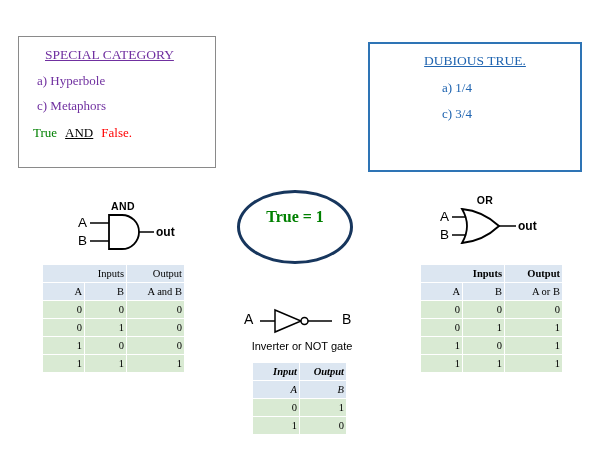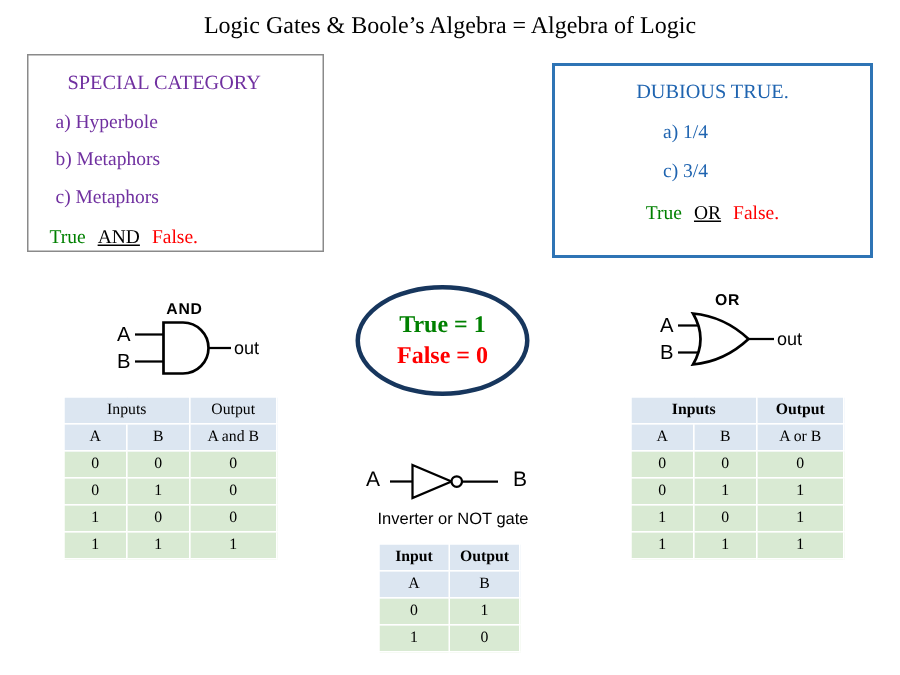--- a/index.html
+++ b/index.html
@@ -11,105 +11,99 @@
            font-size:16px; color:#000; }
 
   .box { position:absolute; font-size:13px; }
   .left-box  { left:18px;  top:36px; width:198px; height:132px; border:1px solid #8a8a8a; padding:8px 0 0 14px; }
   .right-box { left:368px; top:42px; width:214px; height:130px; border:2px solid #2e74b5; padding:9px 0 0 0; }
 
   .purple { color:#7030a0; }
   .blue   { color:#1f64b0; }
   .green  { color:#008000; }
   .red    { color:#ff0000; }
-  .box-heading { font-size:13.5px; }
+  .box-heading { text-decoration:underline; font-size:13.5px; }
   .left-box  .box-heading { margin:2px 0 10px 12px; }
   .left-box  .box-item    { margin:0 0 9px 4px; }
   .left-box  .tf-line     { margin-top:11px; }
   .right-box .box-heading { text-align:center; margin-bottom:11px; }
   .right-box .box-item    { margin:0 0 10px 72px; }
   .right-box .tf-line     { text-align:center; margin-top:12px; }
   .tf-op { text-decoration:underline; padding:0 2px; margin:0 6px; color:#000; }
 
   .gate { position:absolute; width:126px; height:56px; font-family:"Liberation Sans", sans-serif; }
   .and-gate { left:76px;  top:200px; }
   .or-gate  { left:438px; top:194px; }
   .gate-label { position:absolute; top:0; left:14px; width:66px; text-align:center;
                 font-size:10.5px; font-weight:bold; letter-spacing:.5px; color:#000; }
   .gate-in-a { position:absolute; left:2px; top:15px; font-size:13.5px; }
   .gate-in-b { position:absolute; left:2px; top:33px; font-size:13.5px; }
   .gate-svg  { position:absolute; left:14px; top:14px; }
-  .gate-out  { position:absolute; left:80px; top:25px; font-size:12px; }
+  .gate-out  { position:absolute; left:80px; top:25px; font-size:12px;font-weight:bold; }
 
   .center-ellipse { position:absolute; left:237px; top:190px; width:116px; height:74px;
                     border:3px solid #17365d; border-radius:50%; text-align:center;
                     padding-top:15px; font-weight:bold; font-size:16px; }
   .center-ellipse .line1 { margin-bottom:3px; }
 
   .not-gate { position:absolute; left:244px; top:306px; width:116px; height:28px;
               font-family:"Liberation Sans", sans-serif; }
   .not-in  { position:absolute; left:0;    top:5px; font-size:14px; }
   .not-svg { position:absolute; left:16px; top:2px; }
   .not-out { position:absolute; left:98px; top:5px; font-size:14px; }
   .not-caption { position:absolute; left:228px; top:340px; width:148px; text-align:center;
                  font-size:11px; font-family:"Liberation Sans", sans-serif; color:#000; }
 
-  table.truth { position:absolute; border-collapse:collapse; text-align:center;
+  table.truth { position:absolute; border-collapse:collapse; text-align:right;
                 font-size:10.5px; font-family:"Liberation Serif", serif; color:#000; }
   .truth th, .truth td { border:1px solid #ffffff; padding:3px 2px; font-weight:normal; }
   .truth .hdr { background:#dce6f1; }
   .truth .dat { background:#d9ead3; }
   .truth .b   { font-weight:bold; }
-  .col-s { width:42px; } .col-w { width:58px; } .col-n { width:47px; }
+  .col-s { width:42px; } .col-w { width:58px; } .col-n { width:47px;font-style:italic; }
   .and-table { left:42px;  top:264px; }
   .or-table  { left:420px; top:264px; }
   .not-table { left:252px; top:362px; }
 </style>
 </head>
 <body>
 
 <div class="slide">
 
-  <div class="title">Logic Gates &amp; Boole’s Algebra = Algebra of Logic</div>
 
   <div class="box left-box">
     <div class="box-heading purple">SPECIAL CATEGORY</div>
     <div class="box-item purple">a)  Hyperbole</div>
-    <div class="box-item purple">b) Metaphors</div>
     <div class="box-item purple">c) Metaphors</div>
     <div class="tf-line">
       <span class="green">True</span><span class="tf-op">AND</span><span class="red">False.</span>
     </div>
   </div>
 
   <div class="box right-box">
     <div class="box-heading blue">DUBIOUS TRUE.</div>
     <div class="box-item blue">a)  1/4</div>
     <div class="box-item blue">c)  3/4</div>
-    <div class="tf-line">
-      <span class="green">True</span><span class="tf-op">OR</span><span class="red">False.</span>
-    </div>
   </div>
 
   <div class="gate and-gate">
     <div class="gate-label">AND</div>
     <div class="gate-in-a">A</div>
     <div class="gate-in-b">B</div>
     <svg class="gate-svg" width="80" height="36">
       <line x1="0" y1="9" x2="19" y2="9" stroke="#000" stroke-width="1.5"></line>
       <line x1="0" y1="27" x2="19" y2="27" stroke="#000" stroke-width="1.5"></line>
       <path d="M19,1 L32,1 A17,17 0 0 1 32,35 L19,35 Z" fill="#fff" stroke="#000" stroke-width="1.8"></path>
       <line x1="49" y1="18" x2="64" y2="18" stroke="#000" stroke-width="1.5"></line>
     </svg>
     <div class="gate-out">out</div>
   </div>
 
   <div class="center-ellipse">
     <div class="line1 green">True = 1</div>
-    <div class="line2 red">False = 0</div>
   </div>
 
   <div class="gate or-gate">
     <div class="gate-label">OR</div>
     <div class="gate-in-a">A</div>
     <div class="gate-in-b">B</div>
     <svg class="gate-svg" width="80" height="36">
       <line x1="0" y1="9" x2="17" y2="9" stroke="#000" stroke-width="1.5"></line>
       <line x1="0" y1="27" x2="17" y2="27" stroke="#000" stroke-width="1.5"></line>
       <path d="M10,1 Q20,18 10,35 Q31,33 47,18 Q31,3 10,1 Z" fill="#fff" stroke="#000" stroke-width="1.8"></path>

